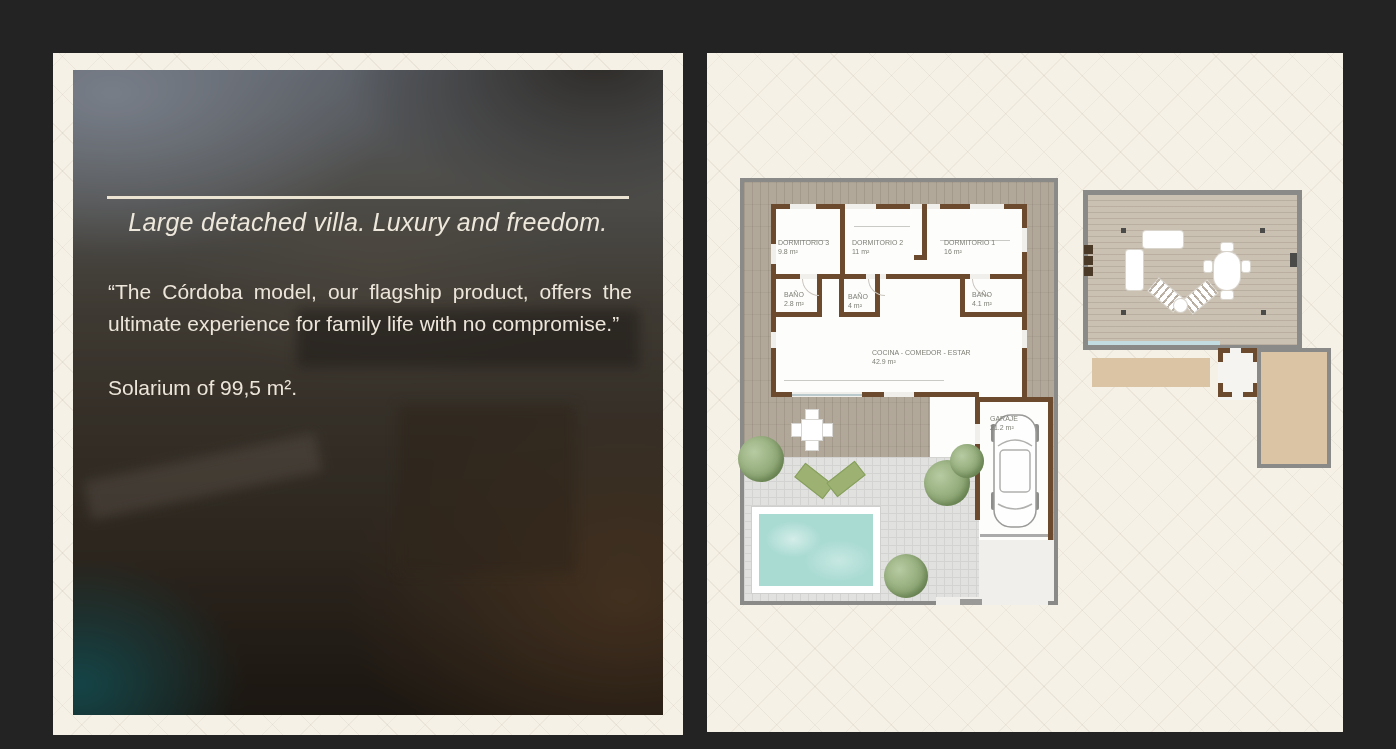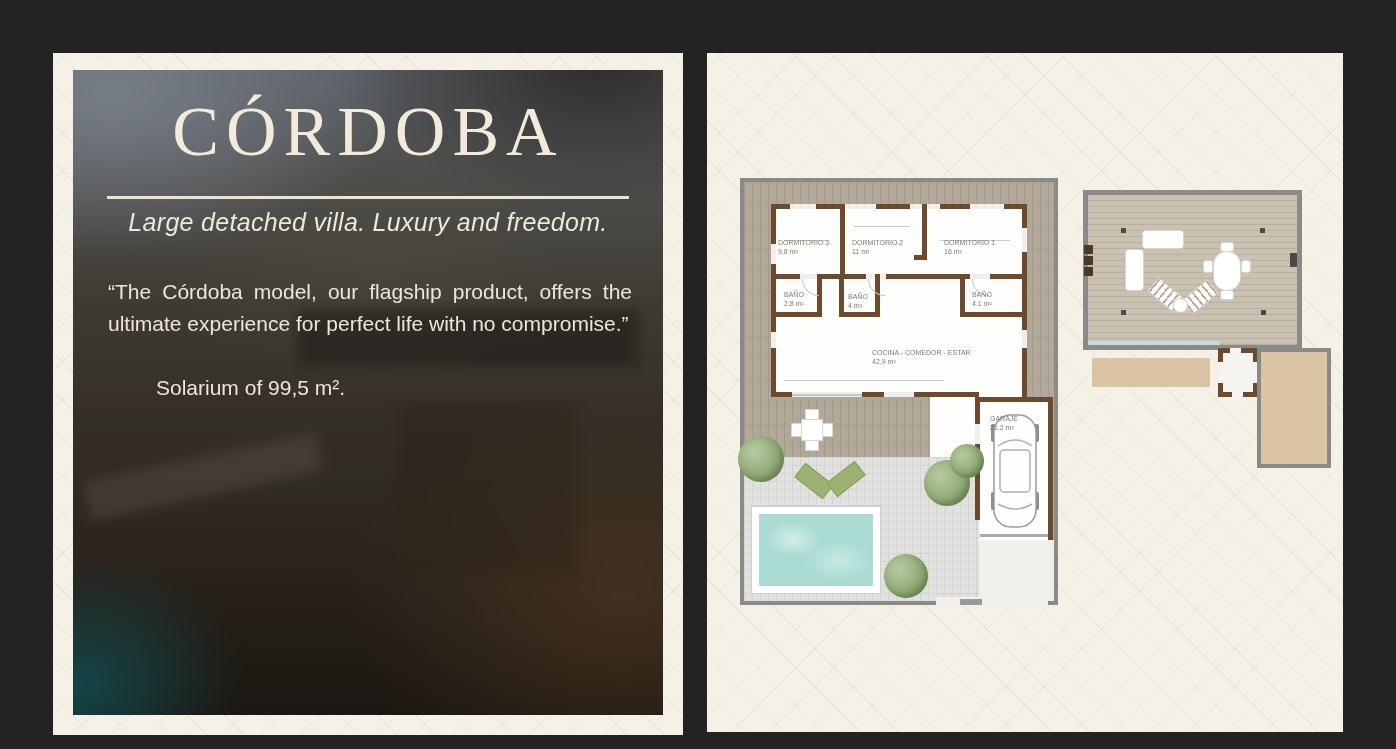--- a/index.html
+++ b/index.html
@@ -26,21 +26,21 @@
   .photo-dim{position:absolute;inset:0;background:rgba(12,9,6,0.18);}
   .photo-content{position:absolute;inset:0;color:#ece5da;}
   .title{position:absolute;left:0;right:0;top:22px;text-align:center;
       font-family:"Liberation Serif","DejaVu Serif",serif;font-weight:400;
       font-size:70px;letter-spacing:7px;color:#f2ebdb;}
   .divider{position:absolute;left:34px;right:34px;top:126px;height:3px;background:#ece4d3;}
   .subtitle{position:absolute;left:0;right:0;top:138px;text-align:center;
       font-style:italic;font-size:25px;color:#eee8dc;letter-spacing:0.3px;}
   .tblock{position:absolute;left:35px;width:524px;color:#ece5da;}
   .quote{top:206px;font-size:21px;line-height:32px;text-align:justify;}
-  .sline{font-size:21px;line-height:31px;margin-left:48px;}
+  .sline{font-size:21px;line-height:31px;}
   .solarium{top:302px;}
   .note{top:428px;font-size:20px;line-height:28px;text-align:justify;}
 
   
   .plan-main{position:absolute;left:33px;top:125px;width:318px;height:427px;box-sizing:border-box;
       border:4px solid #8a8a88;
       background:
         repeating-linear-gradient(90deg, rgba(70,58,46,0.13) 0 1px, transparent 1px 8px),
         repeating-linear-gradient(0deg, rgba(70,58,46,0.07) 0 1px, transparent 1px 22px),
         #b2a89a;}
@@ -82,24 +82,23 @@
 <div class="page">
 
   <div class="card card-left">
     <div class="photo">
       <div class="photo-bg"></div>
       <div class="photo-shape" style="left:38%;top:37%;width:58%;height:9%;background:rgba(38,34,30,0.6);"></div>
       <div class="photo-shape" style="left:2%;top:60%;width:40%;height:6%;background:rgba(120,110,100,0.35);transform:rotate(-12deg);"></div>
       <div class="photo-shape" style="left:55%;top:52%;width:30%;height:26%;background:rgba(54,42,30,0.5);"></div>
       <div class="photo-dim"></div>
       <div class="photo-content">
-        <div class="title">CÓRDOBA</div>
         <div class="divider"></div>
         <div class="subtitle">Large detached villa. Luxury and freedom.</div>
-        <div class="tblock quote">“The Córdoba model, our flagship product, offers the ultimate experience for perfect life with no compromise.”</div>
+        <div class="tblock quote">“The Córdoba model, our flagship product, offers the ultimate experience for family life with no compromise.”</div>
         <div class="tblock solarium">
           <div class="sline">Solarium of 99,5 m².</div>
         </div>
       </div>
     </div>
   </div>
 
   <div class="card card-right">
 
     <div class="plan-main">

